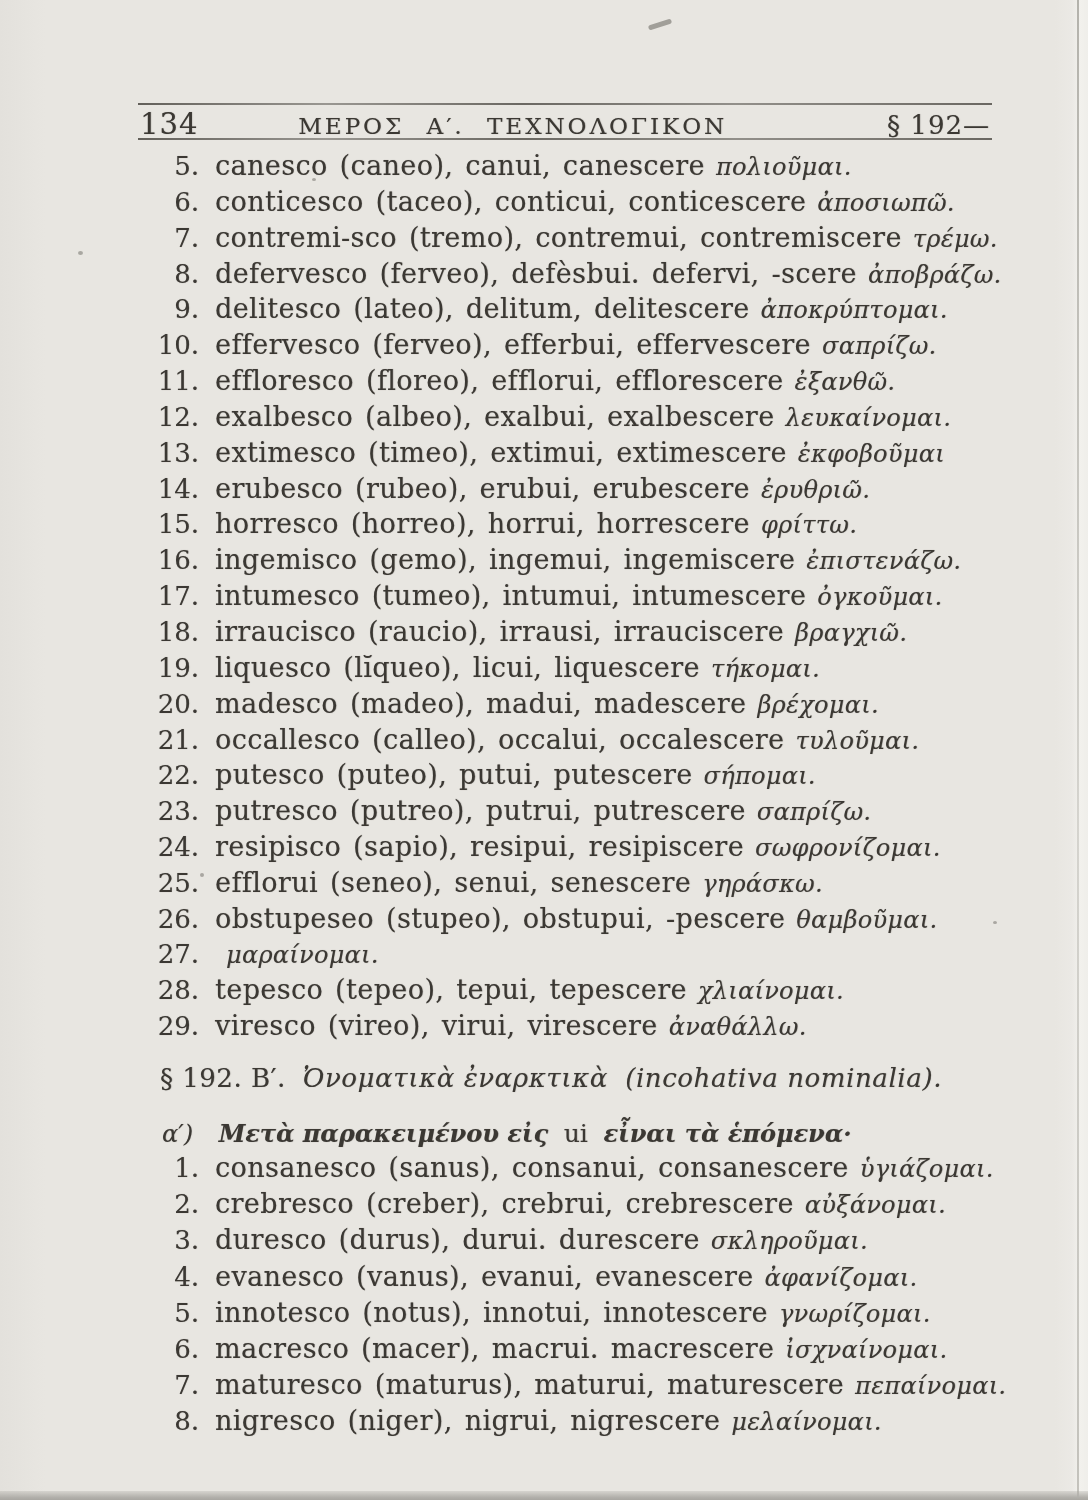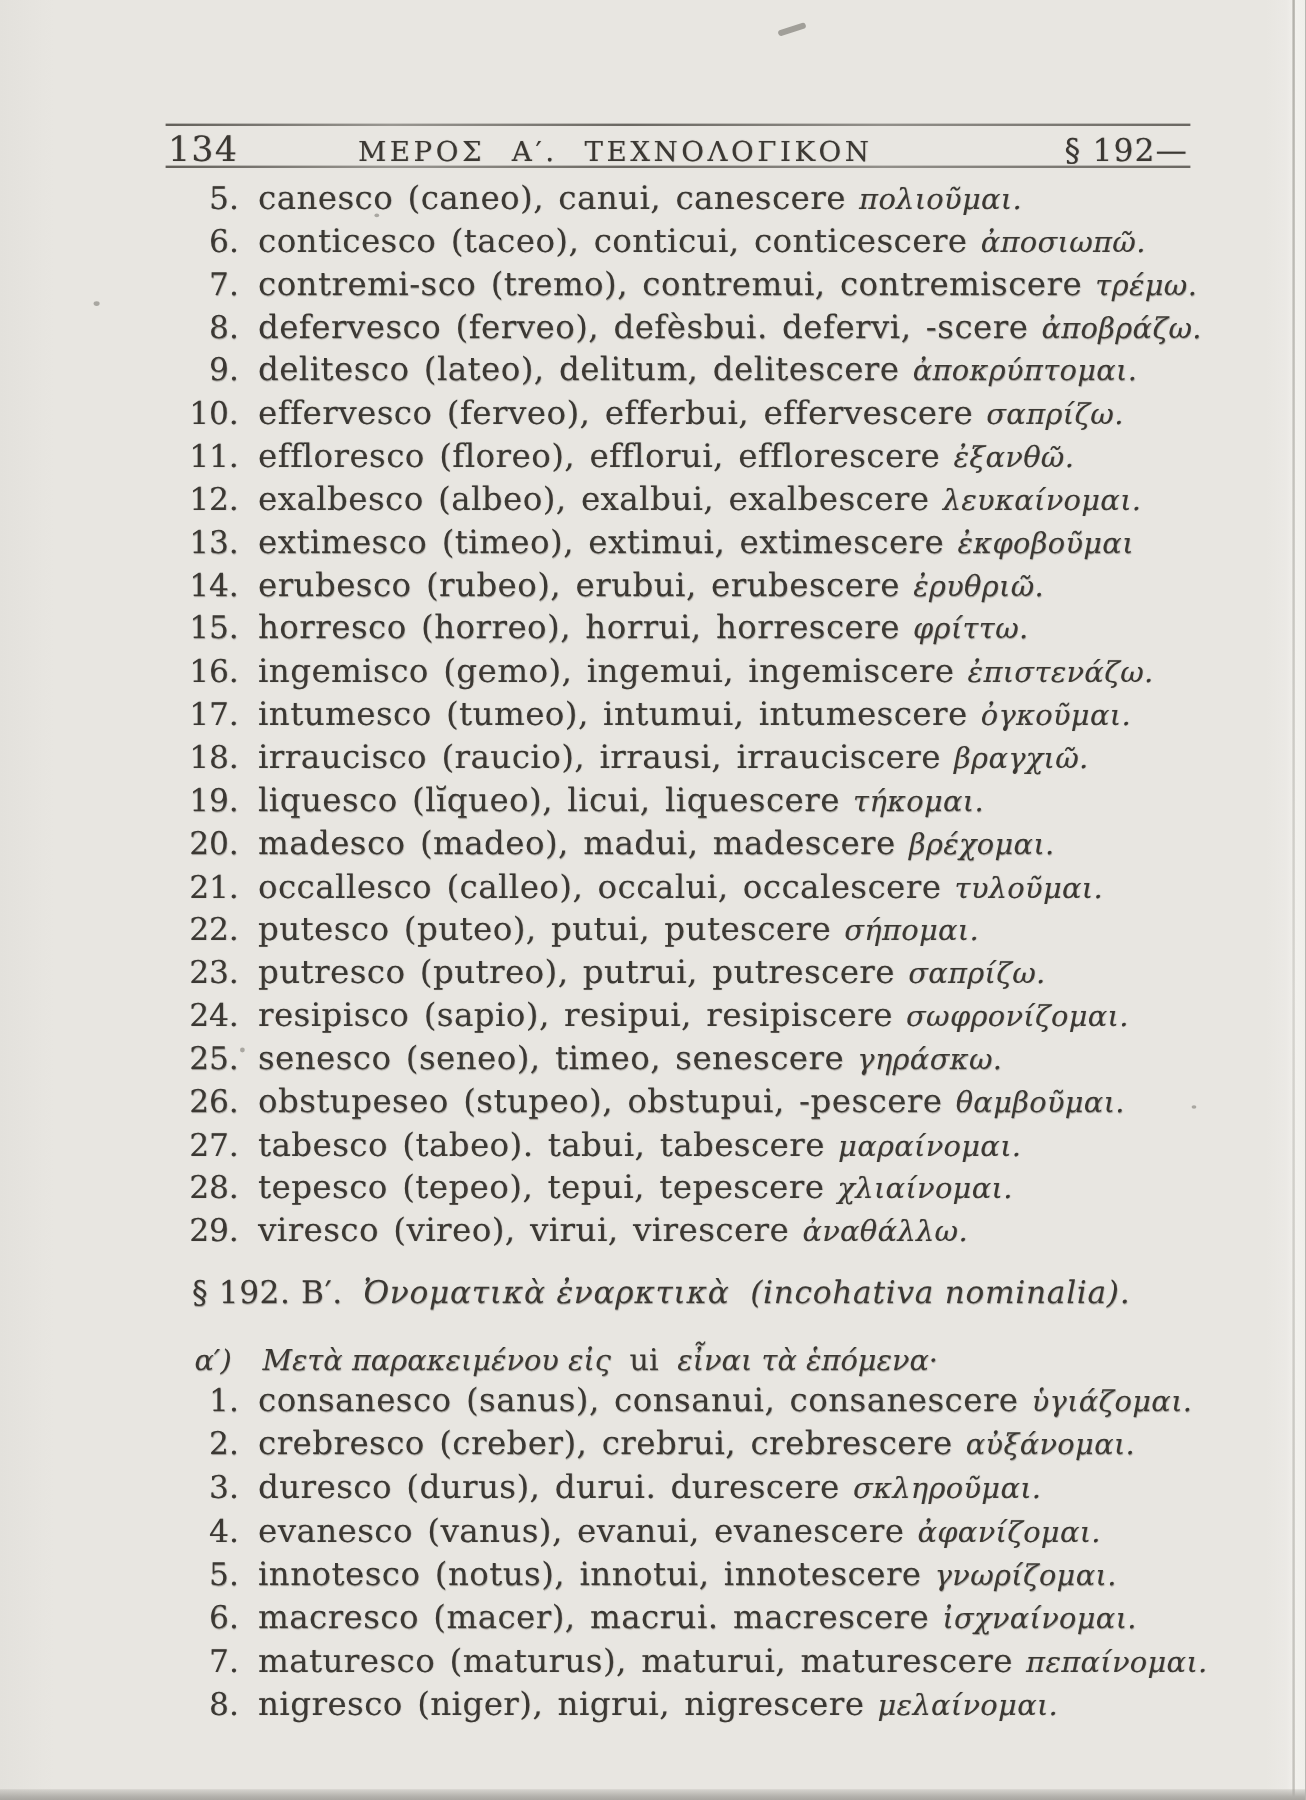--- a/index.html
+++ b/index.html
@@ -34,21 +34,21 @@
   .greek{font-size:24px;font-style:italic;margin-left:11px;letter-spacing:0.3px;}
 
   
   .section-heading{position:absolute;left:160px;top:1063px;margin:0;font-weight:normal;font-size:26px;white-space:nowrap;}
   .section-heading .sh-label{letter-spacing:0.5px;}
   .section-heading .sh-greek,
   .section-heading .sh-latin{font-style:italic;margin-left:9px;letter-spacing:0.6px;}
 
   
   .intro{position:absolute;left:162px;top:1119px;margin:0;font-size:24px;white-space:nowrap;}
-  .intro .gk{font-style:italic;}
+  .intro .gk{font-style:italic;font-weight:bold;}
   .intro span + span{margin-left:8px;}
   .intro-marker{font-style:italic;margin-right:10px;}
   .latin-inline{font-style:normal;font-size:25px;}
 
   
   .edge-right{position:absolute;top:0;right:9px;width:2px;height:100%;background:linear-gradient(180deg,rgba(130,128,120,.55),rgba(150,148,140,.3) 55%,rgba(140,138,130,.45));}
   .edge-bottom{position:absolute;bottom:0;left:0;width:100%;height:9px;background:linear-gradient(180deg,rgba(160,158,152,.25),#b2b0ab 70%,#a8a6a1);}
   .speck{position:absolute;background:#a9a7a1;border-radius:50%;}
   .speck-1{left:648px;top:22px;width:24px;height:5px;border-radius:3px;transform:rotate(-18deg);background:#a19f99;}
   .speck-2{left:312px;top:178px;width:4px;height:3px;}
@@ -194,33 +194,32 @@
       </div>
 
       <div class="row">
         <span class="num">24.</span>
         <span class="latin">resipisco (sapio), resipui, resipiscere</span>
         <span class="greek">σωφρονίζομαι.</span>
       </div>
 
       <div class="row">
         <span class="num">25.</span>
-        <span class="latin">senesco (seneo), timeo, senescere</span>
+        <span class="latin">efflorui (seneo), senui, senescere</span>
         <span class="greek">γηράσκω.</span>
       </div>
 
       <div class="row">
         <span class="num">26.</span>
         <span class="latin">obstupeseo (stupeo), obstupui, -pescere</span>
         <span class="greek">θαμβοῦμαι.</span>
       </div>
 
       <div class="row">
         <span class="num">27.</span>
-        <span class="latin">tabesco (tabeo). tabui, tabescere</span>
         <span class="greek">μαραίνομαι.</span>
       </div>
 
       <div class="row">
         <span class="num">28.</span>
         <span class="latin">tepesco (tepeo), tepui, tepescere</span>
         <span class="greek">χλιαίνομαι.</span>
       </div>
 
       <div class="row">

